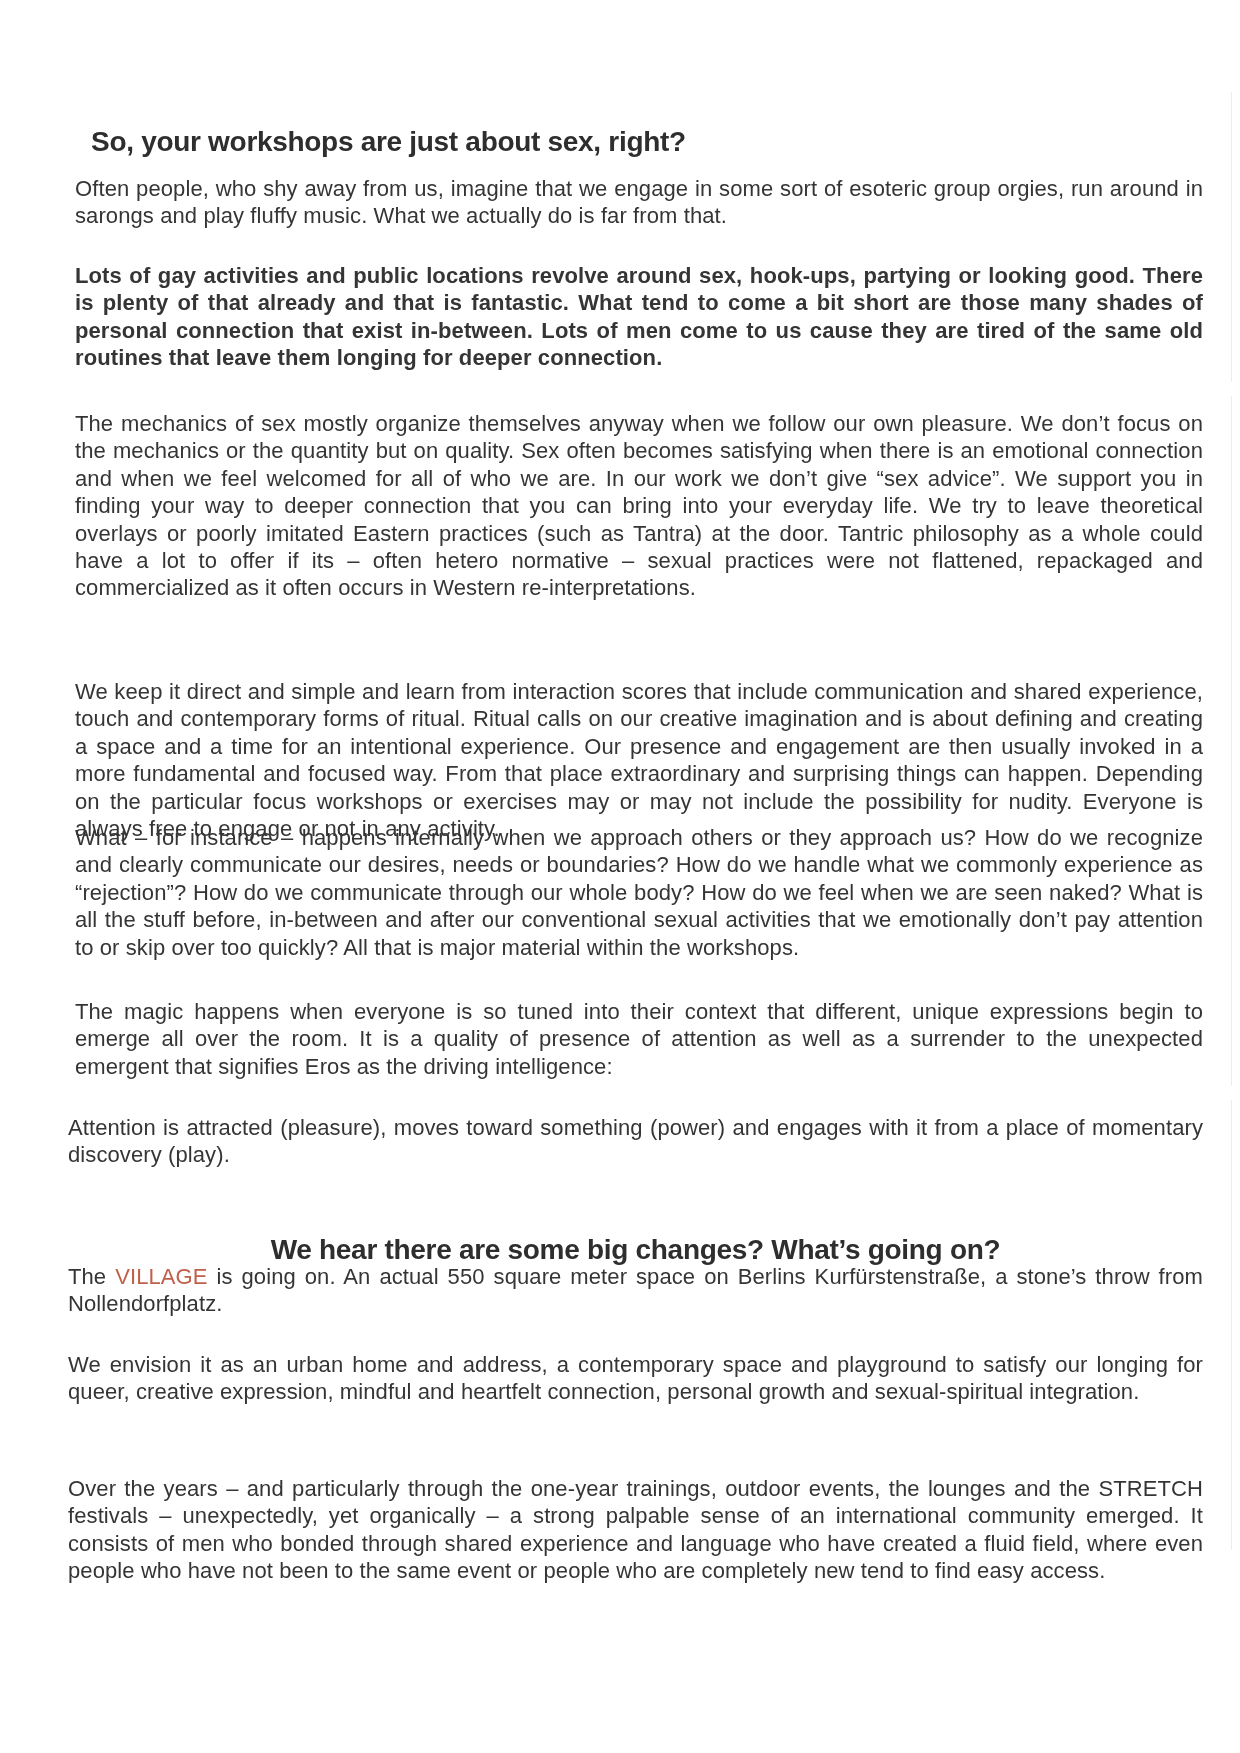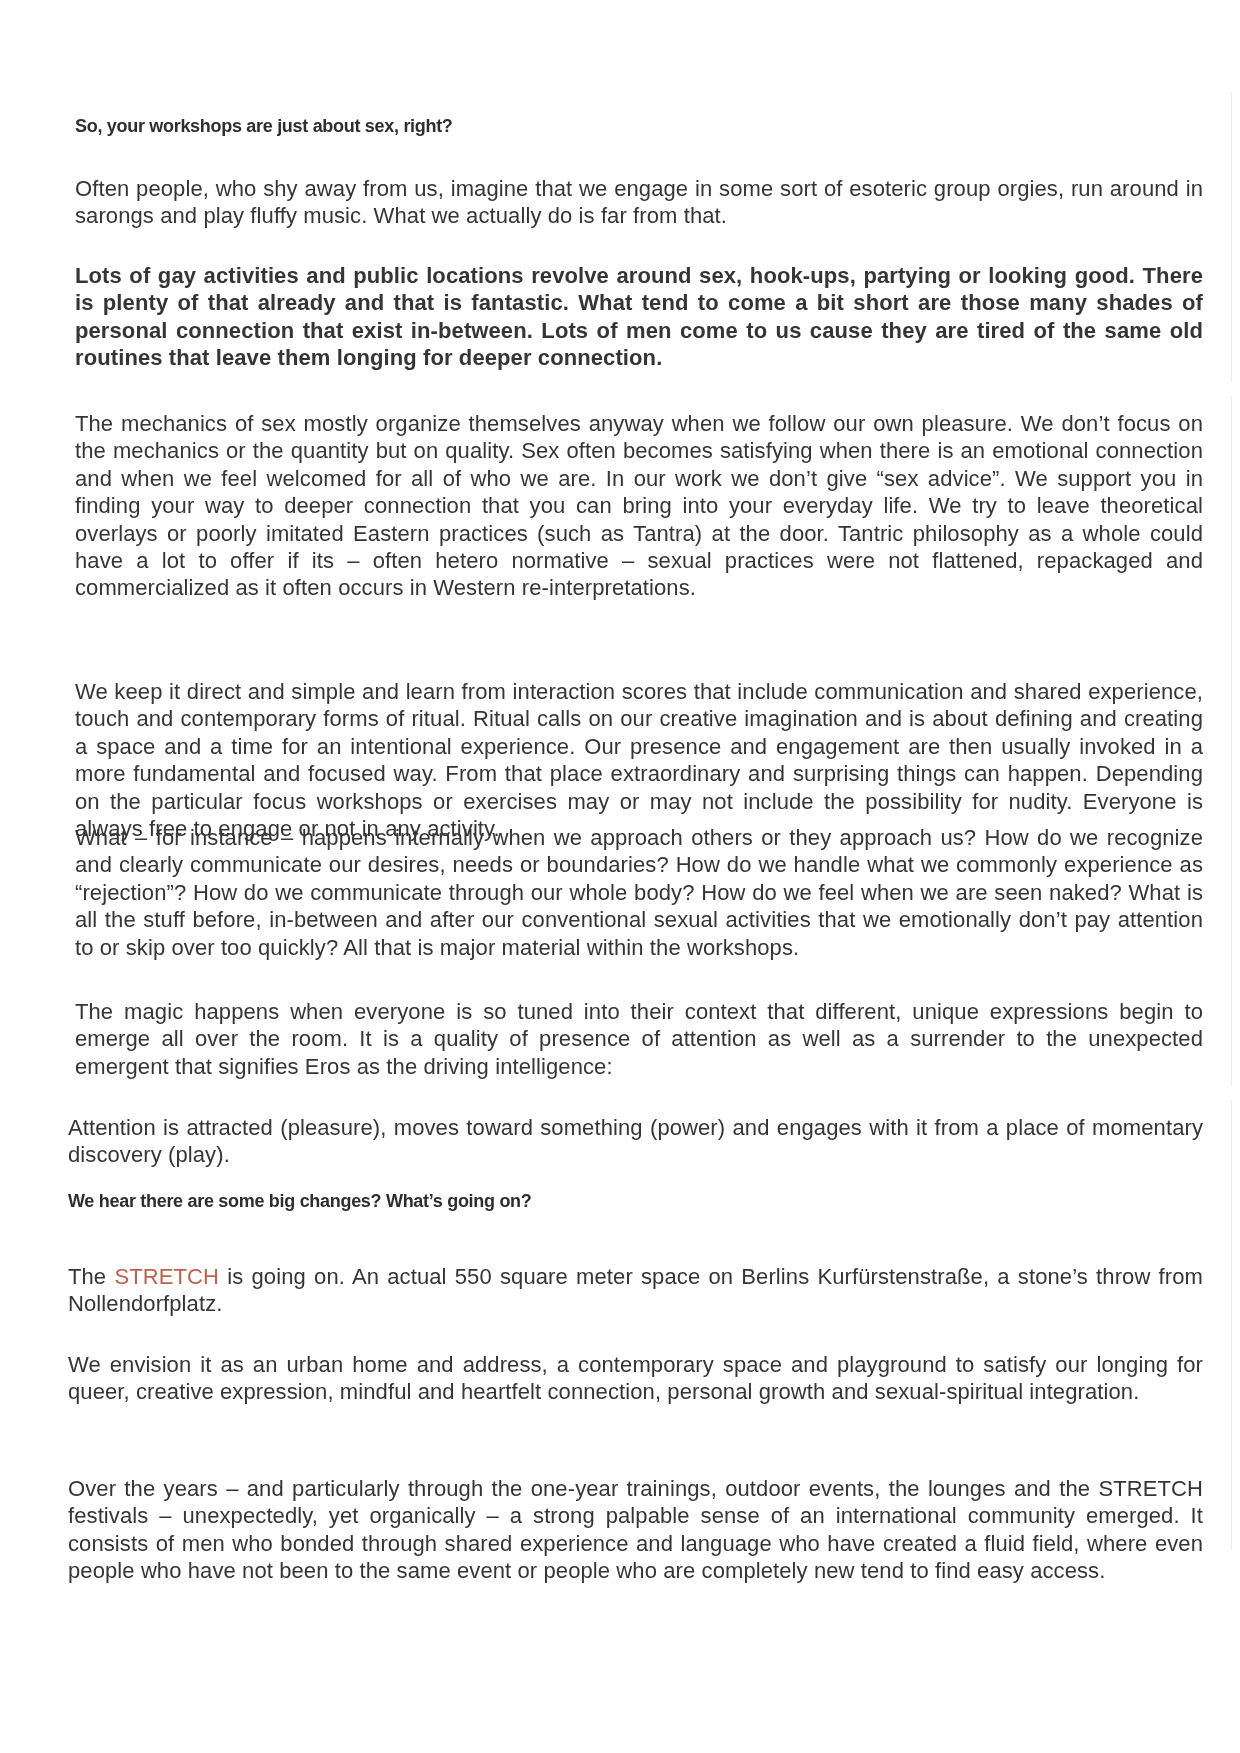--- a/index.html
+++ b/index.html
@@ -1,20 +1,20 @@
 <!DOCTYPE html>
 <html><head>
 <meta charset="utf-8">
 <style>
   html, body { margin: 0; padding: 0; background: #ffffff; }
   body { width: 1240px; height: 1753px; position: relative; overflow: hidden;
          font-family: "Liberation Sans", "DejaVu Sans", sans-serif; color: #353535; }
   .block { position: absolute; left: 75px; width: 1128px; }
   .block.lower { left: 68px; width: 1135px; }
-  h2 { margin: 0; font-size: 18px; font-weight: bold; line-height: 28px; color: #2e2e2e; letter-spacing: -0.3px; }
+  h2 { margin: 16px; font-size: 28px; font-weight: bold; line-height: 28px; color: #2e2e2e; letter-spacing: -0.3px; }
   p { margin: 0; font-size: 22px; line-height: 27.4px; text-align: justify; letter-spacing: 0.1px; }
   a.inline-link { color: #c0604a; text-decoration: none; }
   .edge-line { position: absolute; left: 1231px; width: 1px; background: #ececec; }
 </style>
 </head>
 <body>
 
 <div class="edge-line" style="top:92px;height:290px;"></div>
 <div class="edge-line" style="top:396px;height:690px;"></div>
 <div class="edge-line" style="top:1100px;height:450px;"></div>
@@ -44,26 +44,26 @@
 </div>
 
 <div class="block" style="top:998px;">
   <p>The magic happens when everyone is so tuned into their context that different, unique expressions begin to emerge all over the room. It is a quality of presence of attention as well as a surrender to the unexpected emergent that signifies Eros as the driving intelligence:</p>
 </div>
 
 <div class="block lower" style="top:1114px;">
   <p>Attention is attracted (pleasure), moves toward something (power) and engages with it from a place of momentary discovery (play).</p>
 </div>
 
-<div class="block lower" style="top:1187px;">
+<div class="block lower" style="top:1220px;text-align:center;">
   <h2>We hear there are some big changes? What’s going on?</h2>
 </div>
 
 <div class="block lower" style="top:1263px;">
-  <p><span>The </span><a class="inline-link" href="#">STRETCH</a><span> is going on. An actual 550 square meter space on Berlins Kurfürstenstraße, a stone’s throw from Nollendorfplatz.</span></p>
+  <p><span>The </span><a class="inline-link" href="#">VILLAGE</a><span> is going on. An actual 550 square meter space on Berlins Kurfürstenstraße, a stone’s throw from Nollendorfplatz.</span></p>
 </div>
 
 <div class="block lower" style="top:1351px;">
   <p>We envision it as an urban home and address, a contemporary space and playground to satisfy our longing for queer, creative expression, mindful and heartfelt connection, personal growth and sexual-spiritual integration.</p>
 </div>
 
 <div class="block lower" style="top:1475px;">
   <p>Over the years – and particularly through the one-year trainings, outdoor events, the lounges and the STRETCH festivals – unexpectedly, yet organically – a strong palpable sense of an international community emerged. It consists of men who bonded through shared experience and language who have created a fluid field, where even people who have not been to the same event or people who are completely new tend to find easy access.</p>
 </div>
 

